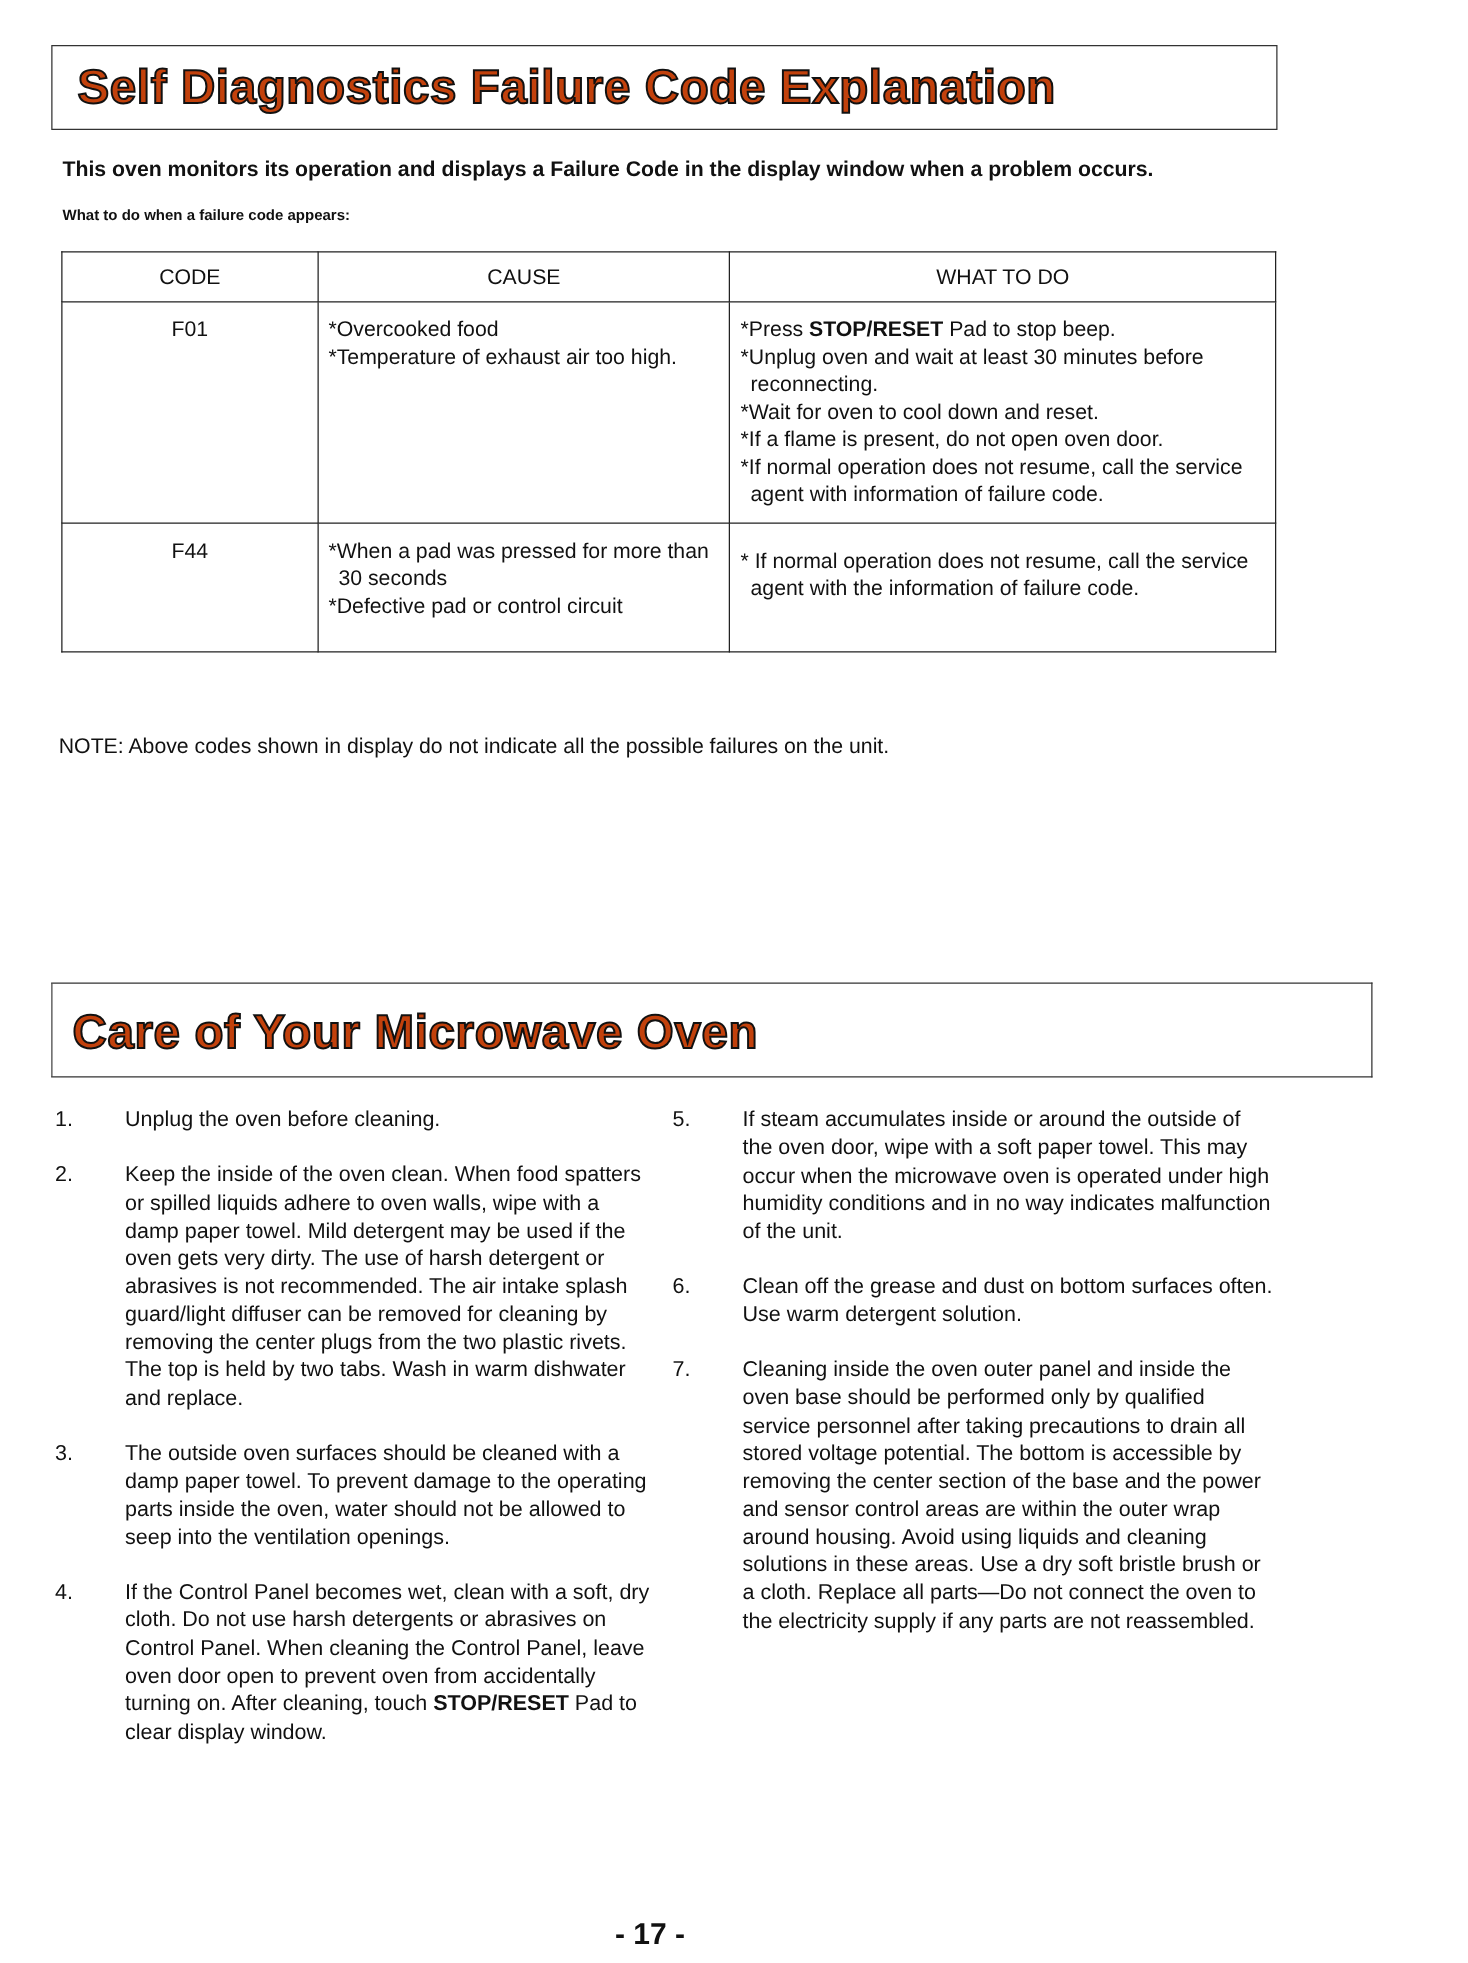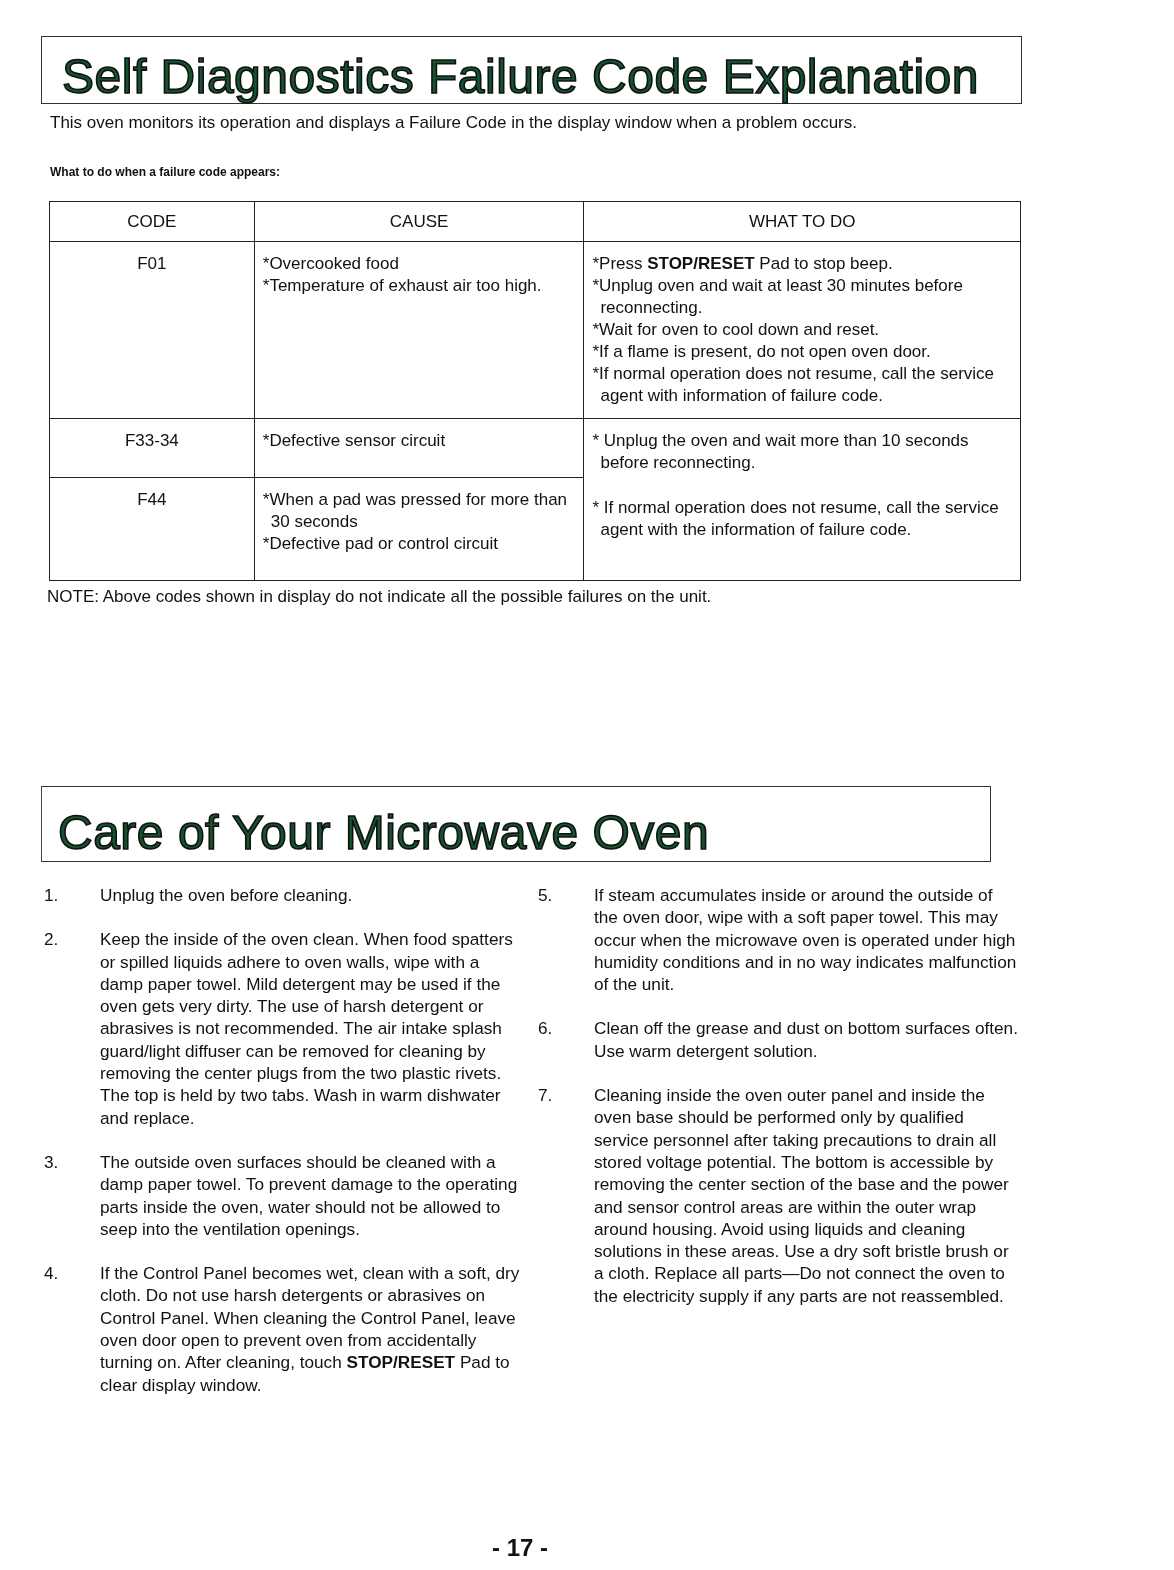--- a/index.html
+++ b/index.html
@@ -4,33 +4,33 @@
 <style>
   html, body { margin: 0; padding: 0; background: #ffffff; }
   body {
     width: 1174px; height: 1570px; position: relative; overflow: hidden;
     font-family: "Liberation Sans", sans-serif; color: #111;
   }
   .title-box {
     position: absolute; border: 1px solid #333; box-sizing: border-box;
   }
   .title-box h1 {
-    margin: 0; font-family: "Liberation Sans", sans-serif; font-weight: normal;
-    font-size: 48px; letter-spacing: 0.5px;
-    color: #14532d;
+    margin: 0; font-family: "Liberation Sans", sans-serif; font-weight: bold;
+    font-size: 38px; letter-spacing: 0.5px;
+    color: #c2410c;
     -webkit-text-stroke: 1.6px #111;
     text-shadow: 0 0 0 #111;
     position: absolute;
   }
   .title1 { left: 41px; top: 36px; width: 981px; height: 68px; }
   .title1 h1 { left: 20px; top: 12px; }
-  .title2 { left: 41px; top: 786px; width: 950px; height: 76px; border-left: 1px solid #444; }
+  .title2 { left: 41px; top: 786px; width: 1057px; height: 76px; border-left: 1px solid #444; }
   .title2 h1 { left: 16px; top: 18px; }
 
-  .intro { position: absolute; left: 50px; top: 113px; font-size: 17px; }
+  .intro { position: absolute; left: 50px; top: 126px; font-size: 17px; font-weight: bold; }
   .subhead { position: absolute; left: 50px; top: 165px; font-size: 12px; font-weight: bold; }
 
   table.codes {
     position: absolute; left: 49px; top: 201px; width: 972px;
     border-collapse: collapse; font-size: 17px; line-height: 22px;
   }
   table.codes th, table.codes td {
     border: 1.5px solid #222; vertical-align: top;
   }
   table.codes th { font-weight: normal; height: 37px; text-align: center; vertical-align: middle; }
@@ -89,29 +89,20 @@
         <span class="bul">*Temperature of exhaust air too high.</span>
       </td>
       <td class="todo">
         <span class="bul"><span>*Press </span><b>STOP/RESET</b><span> Pad to stop beep.</span></span>
         <span class="bul">*Unplug oven and wait at least 30 minutes before reconnecting.</span>
         <span class="bul">*Wait for oven to cool down and reset.</span>
         <span class="bul">*If a flame is present, do not open oven door.</span>
         <span class="bul">*If normal operation does not resume, call the service agent with information of failure code.</span>
       </td>
     </tr>
-    <tr class="r2">
-      <td class="code">F33-34</td>
-      <td class="cause">
-        <span class="bul">*Defective sensor circuit</span>
-      </td>
-      <td class="todo">
-        <span class="bul">* Unplug the oven and wait more than 10 seconds before reconnecting.</span>
-      </td>
-    </tr>
     <tr class="r3">
       <td class="code">F44</td>
       <td class="cause">
         <span class="bul">*When a pad was pressed for more than 30 seconds</span>
         <span class="bul">*Defective pad or control circuit</span>
       </td>
       <td class="todo">
         <span class="bul">* If normal operation does not resume, call the service agent with the information of failure code.</span>
       </td>
     </tr>

